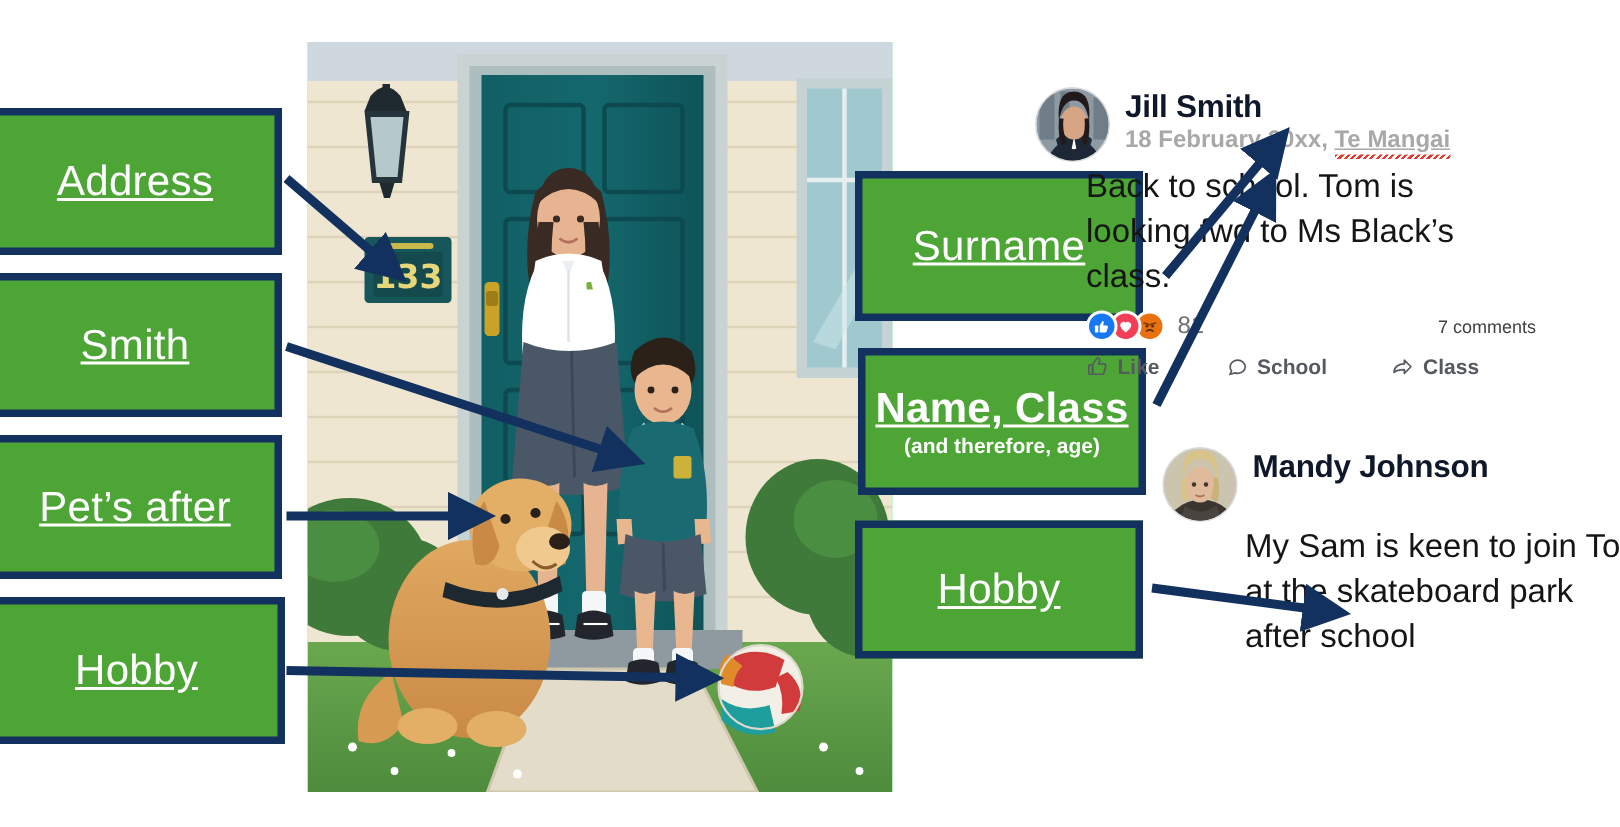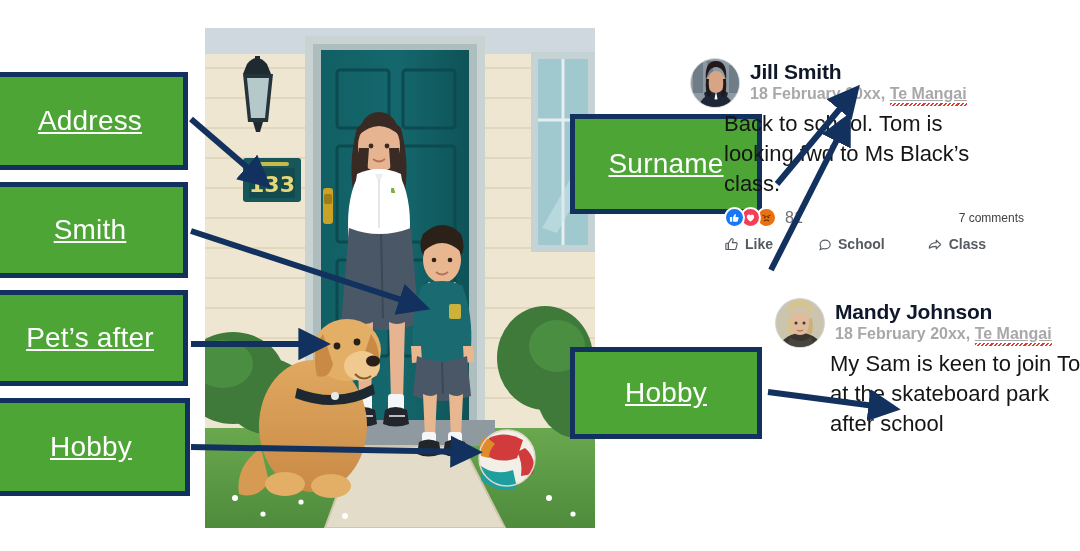--- a/index.html
+++ b/index.html
@@ -308,20 +308,24 @@
   <div class="callout c-pet">
     <span class="lbl">Pet’s after</span>
   </div>
   <div class="callout c-hobbyL">
     <span class="lbl">Hobby</span>
   </div>
 
   <div class="callout c-surname">
     <span class="lbl">Surname</span>
   </div>
+  <div class="callout c-nameclass bold">
+    <span class="lbl">Name, Class</span>
+    <span class="sub">(and therefore, age)</span>
+  </div>
   <div class="callout c-hobbyR">
     <span class="lbl">Hobby</span>
   </div>
 
   <div id="feed">
 
     <div class="post post-1">
       <div class="post-head">
         <div class="avatar">
           <svg width="50" height="50" viewBox="0 0 50 50" xmlns="http://www.w3.org/2000/svg">
@@ -420,24 +424,20 @@
             <path d="M12 20 q-2 10 1 16 l4 -3 q-3 -8 -2 -14z" fill="#d8c48a"></path>
             <path d="M36 20 q2 10 -1 16 l-4 -3 q3 -8 2 -14z" fill="#c9b178"></path>
             <circle cx="20" cy="24" r="1.5" fill="#40342c"></circle>
               <circle cx="28" cy="24" r="1.5" fill="#40342c"></circle>
             <path d="M21 31 q3 2 6 0" stroke="#a9765c" stroke-width="1.3" fill="none"></path>
             <path d="M14 38 q10 8 21 0 l4 12 H10z" fill="#4a443f"></path>
           </svg>
         </div>
         <div class="head-text">
           <div class="author">Mandy Johnson</div>
-          <div class="meta">
-            <span>18 February 20xx,</span>
-            <span class="sp">Te Mangai</span>
-          </div>
         </div>
       </div>
       <div class="body-text" style="margin-left:55px">My Sam is keen to join Tom</div>
       <div class="body-text" style="margin-left:55px">at the skateboard park</div>
       <div class="body-text" style="margin-left:55px">after school</div>
     </div>
   </div>
 
   <svg id="arrows" viewBox="0 0 1080 551" xmlns="http://www.w3.org/2000/svg">
     <defs>

